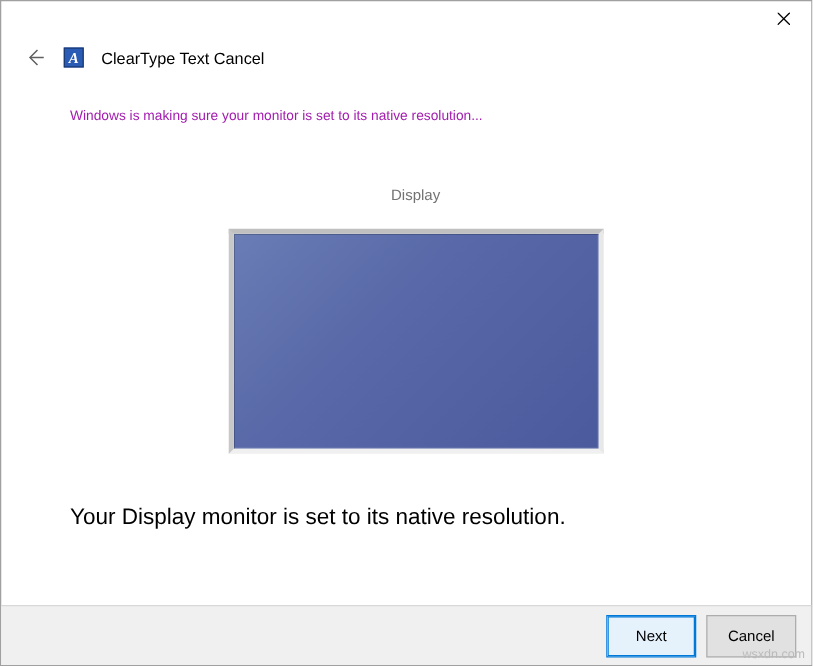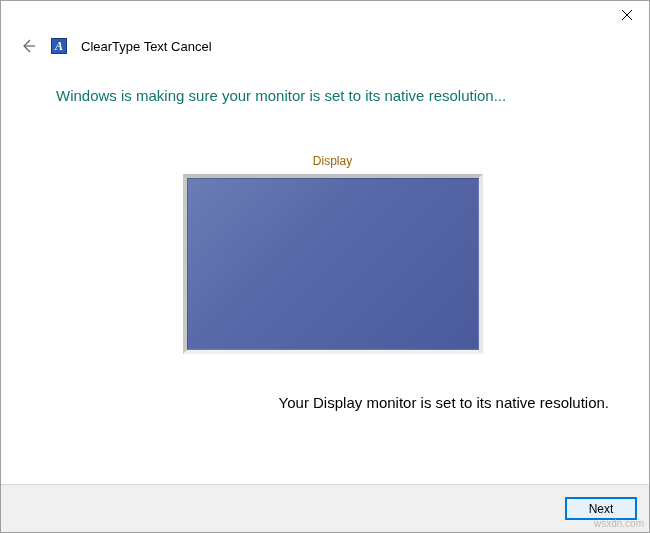--- a/index.html
+++ b/index.html
@@ -58,65 +58,64 @@
     .app-title {
       font-size: 13px;
       color: #000;
     }
     .content {
       flex: 1;
       padding: 12px 40px 0 55px;
       position: relative;
     }
     .heading {
-      color: #0f766e;
-      font-size: 15px;
+      color: #a21caf;
+      font-size: 11px;
       font-weight: 400;
       margin-bottom: 50px;
       margin-top: 10px;
     }
     .display-block {
       text-align: center;
     }
     .display-label {
       font-size: 12px;
-      color: #a16207;
-      margin-bottom: 6px;
+      color: #737373;
+      margin-bottom: 20px;
     }
     .monitor {
       width: 300px;
       height: 180px;
       margin: 0 auto;
       border: 4px solid #d8d8d8;
       border-top-color: #c0c0c0;
       border-left-color: #c8c8c8;
       border-right-color: #e8e8e8;
       border-bottom-color: #f0f0f0;
       background: linear-gradient(135deg, #6a7db5 0%, #5868a8 40%, #4b5a9c 100%);
       box-shadow: inset 1px 1px 0 rgba(0,0,0,0.2), inset -1px -1px 0 rgba(255,255,255,0.15);
     }
     .status-text {
       margin-top: 40px;
-      font-size: 15px;
+      font-size: 18px;
       color: #000;
-      text-align: right;
     }
     .footer {
       height: 48px;
       background: #f0f0f0;
       border-top: 1px solid #d8d8d8;
       display: flex;
       align-items: center;
       justify-content: flex-end;
       padding: 0 12px;
       gap: 8px;
     }
     .btn {
       min-width: 72px;
-      height: 23px;
+      height: 34px;
       font-size: 12px;
       font-family: inherit;
       background: #e1e1e1;
       border: 1px solid #adadad;
       cursor: pointer;
       padding: 0 10px;
     }
     .btn.primary {
       border: 1px solid #0078d7;
       box-shadow: inset 0 0 0 1px #0078d7;
@@ -162,17 +161,18 @@
     <div class="display-block">
       <div class="display-label">Display</div>
       <div class="monitor"></div>
     </div>
 
     <div class="status-text">Your Display monitor is set to its native resolution.</div>
   </div>
 
   <div class="footer">
     <button class="btn primary">Next</button>
+    <button class="btn">Cancel</button>
   </div>
 
 </div>
 
 <div class="watermark">wsxdn.com</div>
 
 </body></html>

